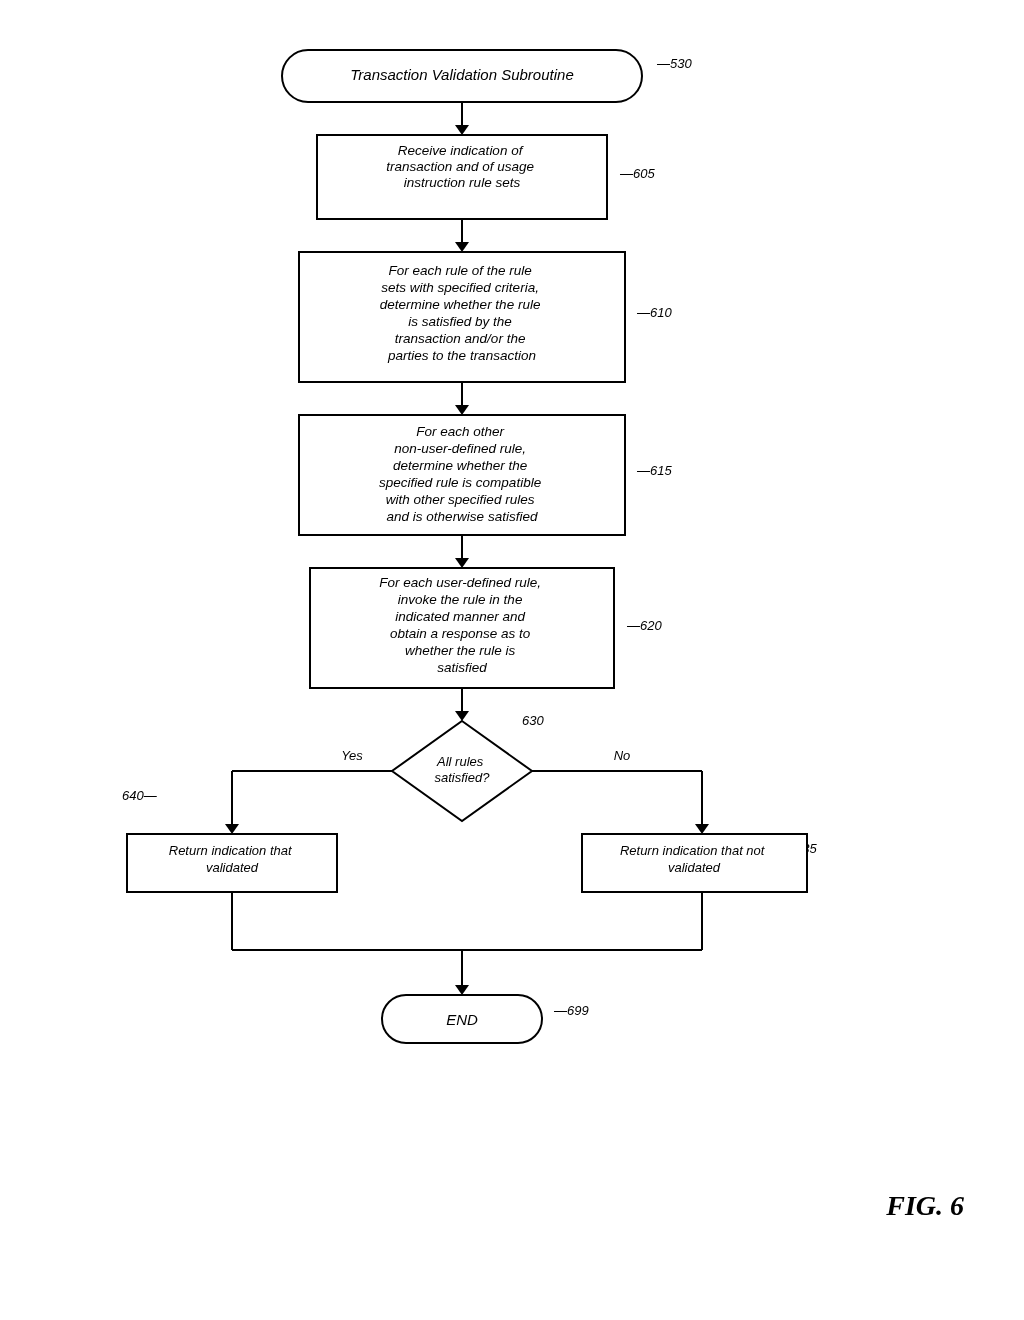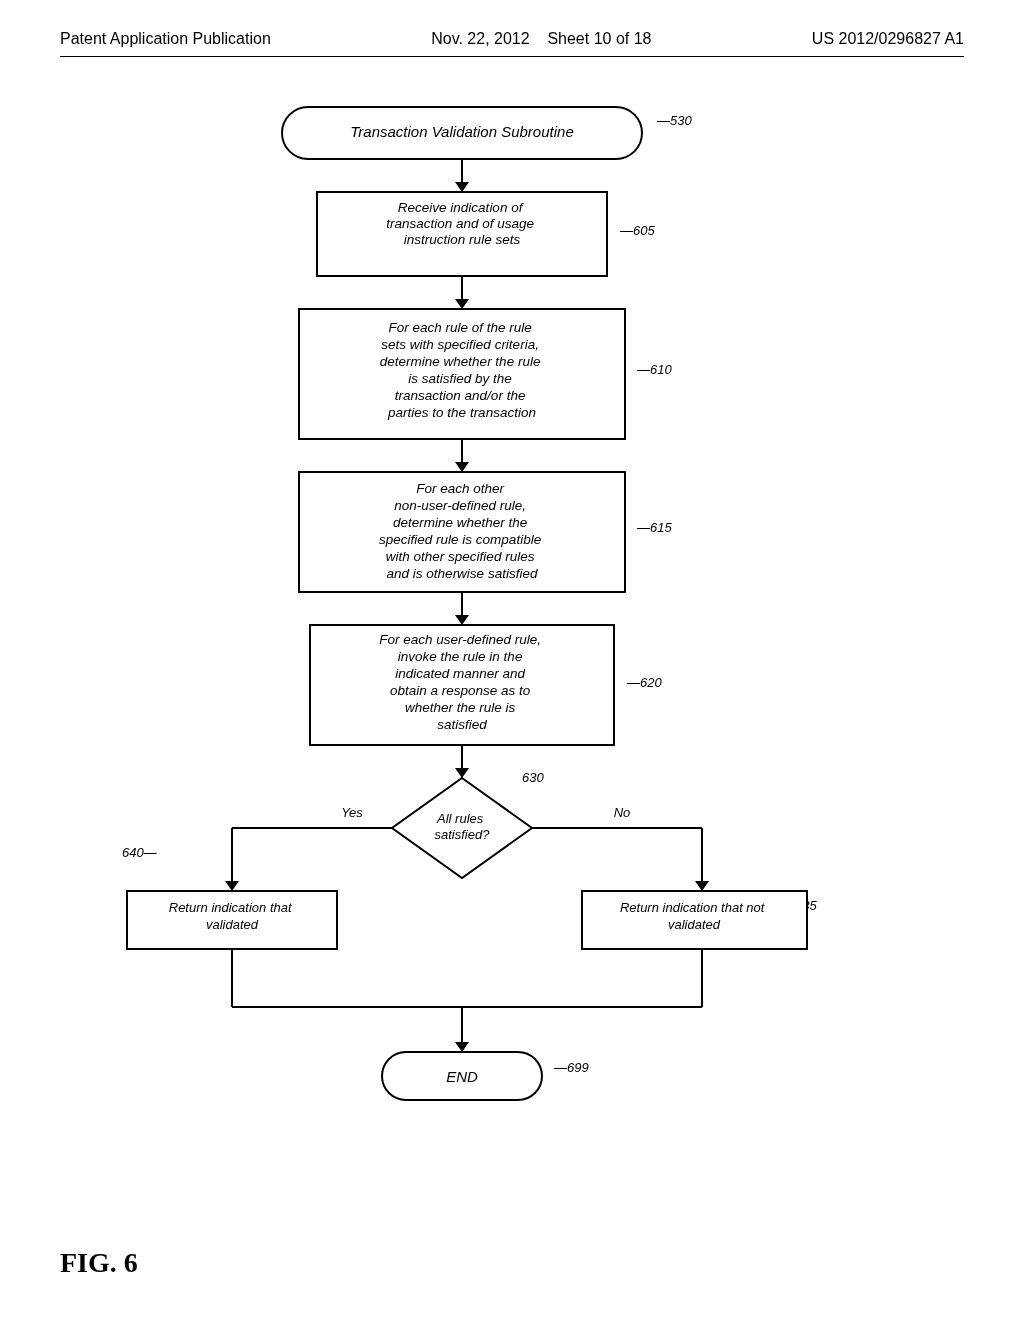--- a/index.html
+++ b/index.html
@@ -23,40 +23,33 @@
     .header {
       display: flex;
       justify-content: space-between;
       align-items: center;
       border-bottom: 1px solid #000;
       padding-bottom: 8px;
       margin-bottom: 30px;
     }
 
     .fig-label {
-      text-align: left;
+      text-align: right;
       font-size: 28px;
+      font-style: italic;
       font-weight: bold;
       margin-top: 20px;
       font-family: 'Times New Roman', serif;
     }
   </style>
 </head>
 <body>
 
 <div class="page">
 
-  <div class="header">
-    <span>Patent Application Publication</span>
-    <span>
-      <span>Nov. 22, 2012</span>&nbsp;&nbsp;&nbsp;
-      <span>Sheet 10 of 18</span>
-    </span>
-    <span>US 2012/0296827 A1</span>
-  </div>
 
   <div style="position: relative; width: 900px; margin: 0 auto; height: 1140px;">
 
     <svg width="900" height="1140">
 
       <rect x="220" y="20" width="360" height="52" rx="26" ry="26" fill="white" stroke="black" stroke-width="2"></rect>
       <text x="400" y="50" text-anchor="middle" font-size="15" font-style="italic" font-family="Arial">Transaction  Validation  Subroutine</text>
 
       <text x="595" y="38" text-anchor="start" font-size="13" font-style="italic" font-family="Arial">―530</text>
 

